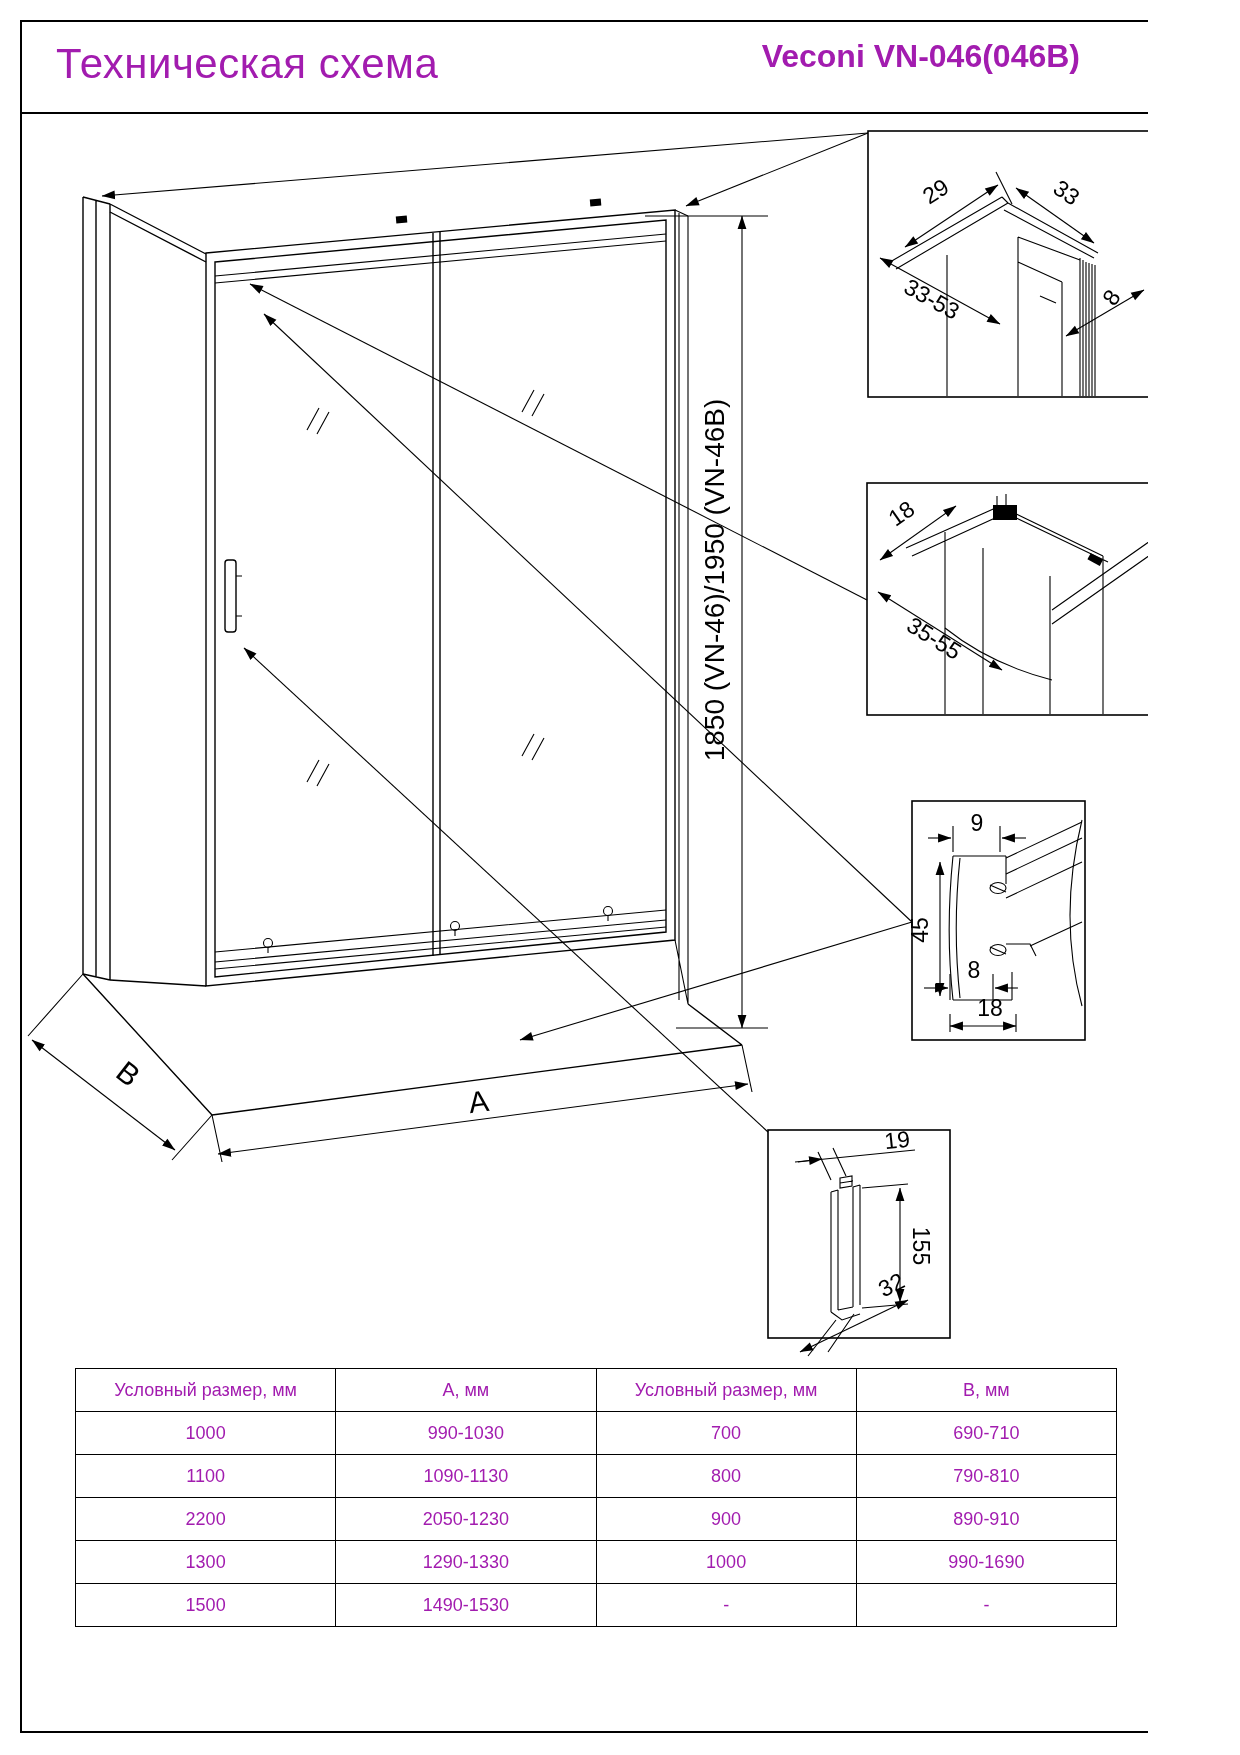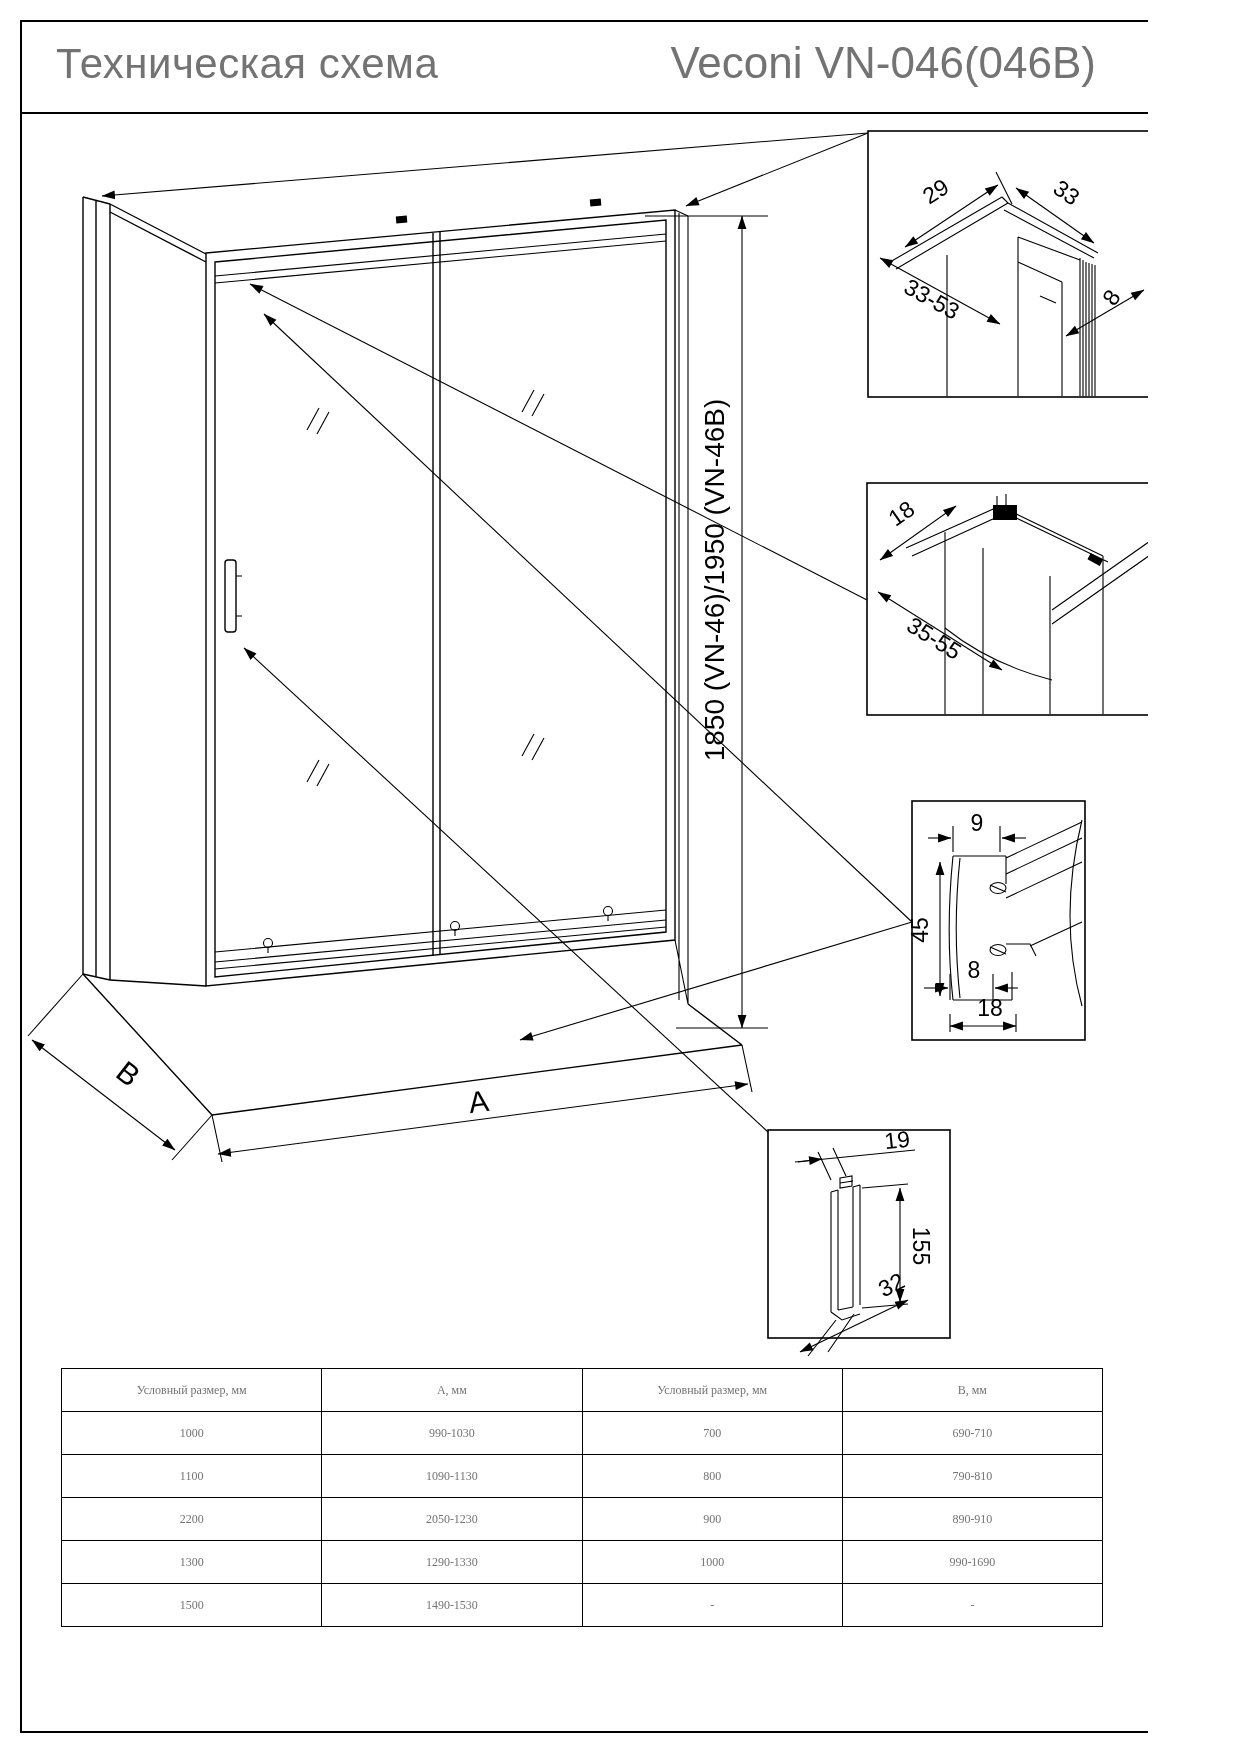--- a/index.html
+++ b/index.html
@@ -1,32 +1,32 @@
 <!DOCTYPE html>
 <html><head>
 <meta charset="utf-8">
 <style>
   html,body{margin:0;padding:0;background:#fff;}
   .page{position:relative;width:1148px;height:1755px;background:#fff;overflow:hidden;
-        font-family:"Liberation Sans",sans-serif;color:#737373;}
+        font-family:"Liberation Sans",sans-serif;color:#a21caf;}
   .frame{position:absolute;left:20px;top:20px;width:1198px;height:1713px;
          border:2px solid #000;box-sizing:border-box;}
   .hdr-divider{position:absolute;left:20px;top:112px;width:1200px;height:2px;background:#000;}
   .title-left{position:absolute;left:56px;top:40px;font-size:42px;letter-spacing:.5px;white-space:nowrap;}
-  .title-right{position:absolute;right:52px;top:38px;font-size:44px;font-weight:400;white-space:nowrap;}
+  .title-right{position:absolute;right:68px;top:38px;font-size:32px;font-weight:700;white-space:nowrap;}
   svg.draw{position:absolute;left:0;top:0;}
   svg .ln{stroke:#000;fill:none;stroke-width:1.4;}
   svg .thin{stroke:#000;fill:none;stroke-width:1.1;}
   svg .box{stroke:#000;fill:none;stroke-width:1.6;}
   svg text{font-family:"Liberation Sans",sans-serif;fill:#000;stroke:none;}
   svg .dim{font-size:23px;text-anchor:middle;}
   svg .dimbig{font-size:30px;text-anchor:middle;}
   svg .dimh{font-size:28px;text-anchor:middle;}
-  table.sizes{position:absolute;left:61px;top:1368px;width:1042px;border-collapse:collapse;
-              font-size:12px;table-layout:fixed;font-family:Liberation Serif, serif;}
+  table.sizes{position:absolute;left:75px;top:1368px;width:1042px;border-collapse:collapse;
+              font-size:18px;table-layout:fixed;}
   table.sizes th,table.sizes td{border:1.5px solid #000;height:42px;text-align:center;
               font-weight:400;padding:0;}
 </style>
 </head>
 <body>
 
 <div class="page">
   <div class="frame"></div>
   <div class="title-left">Техническая схема</div>
   <div class="title-right">Veconi VN-046(046B)</div>

